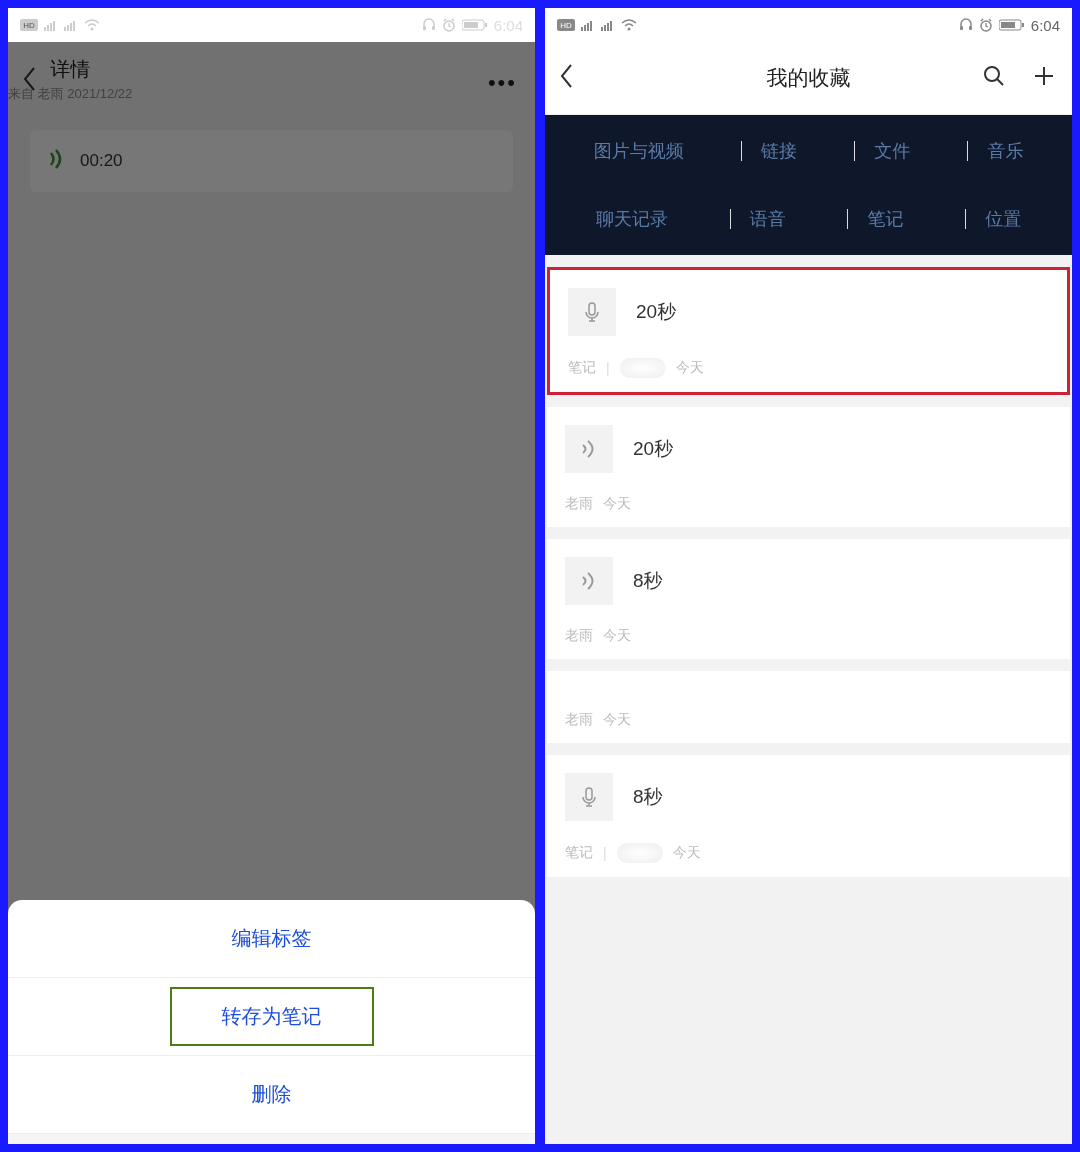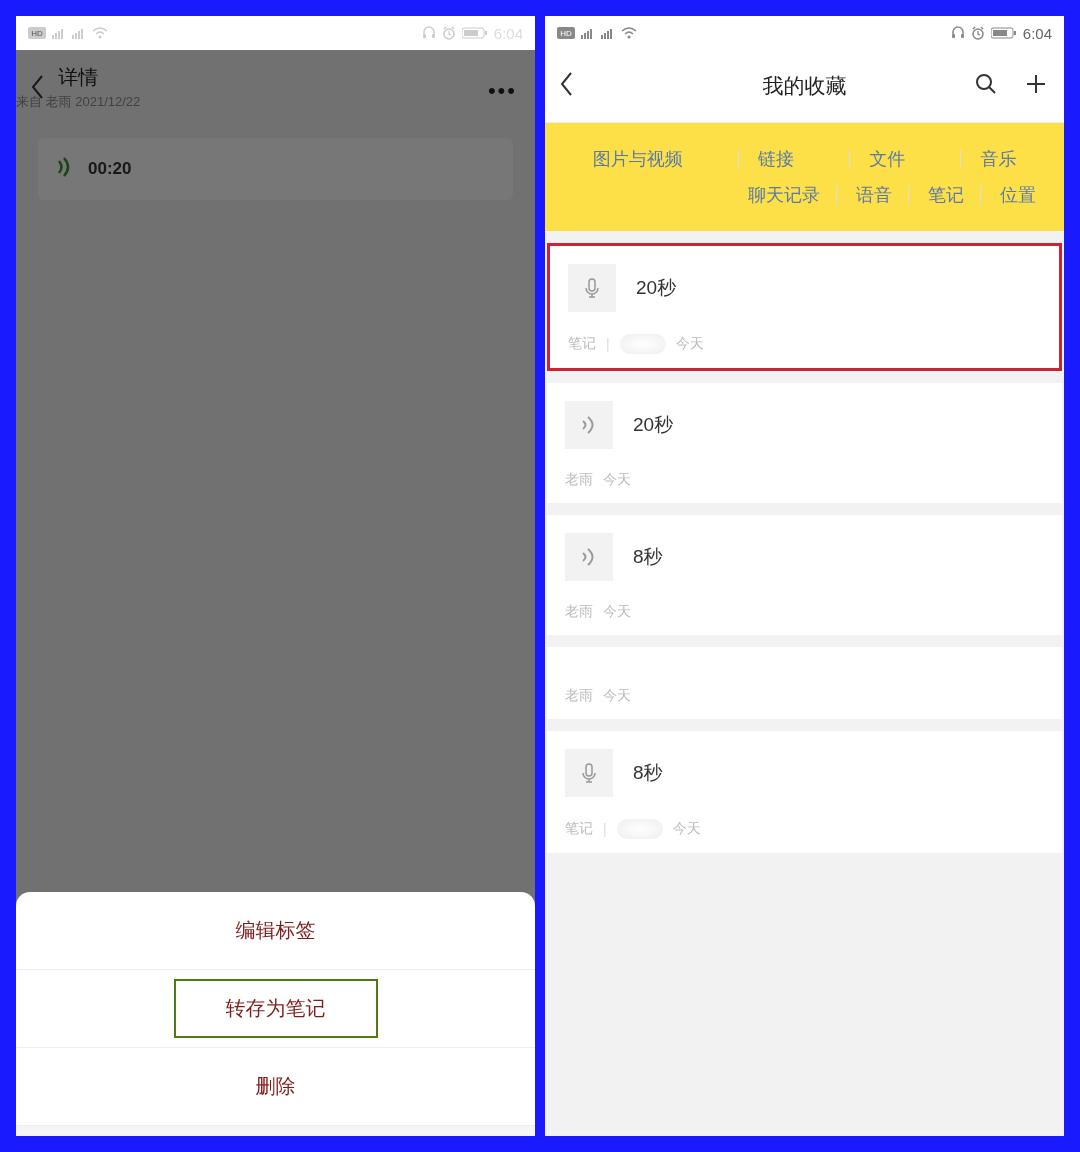--- a/index.html
+++ b/index.html
@@ -1,54 +1,54 @@
 <!DOCTYPE html>
 <html><head>
 <meta charset="utf-8">
 <style>
   * { margin:0; padding:0; box-sizing:border-box; font-family:-apple-system,"PingFang SC","Microsoft YaHei",sans-serif; }
   body { background:#1a1aff; width:1080px; height:1152px; overflow:hidden; }
-  .frame { display:flex; gap:10px; padding:16px; height:100%;border-radius:6px; }
+  .frame { display:flex; gap:10px; padding:8px; height:100%;border-radius:6px; }
   .phone { flex:1; background:#fff; position:relative; overflow:hidden; display:flex; flex-direction:column; }
 
   
   .statusbar { height:34px; display:flex; align-items:center; justify-content:space-between; padding:0 12px; font-size:14px; }
   .statusbar .left, .statusbar .right { display:flex; align-items:center; gap:6px; }
   .sb-time { font-size:15px; }
   .left-phone .statusbar { color:#ddd; }
   .right-phone .statusbar { color:#666; }
   .sb-icon svg { display:block; }
 
   
   .left-phone .content { flex:1; position:relative; background:#ededed; }
   .left-phone .overlay { position:absolute; inset:0; background:rgba(0,0,0,0.52); z-index:5; }
   .left-phone .header { position:relative; height:74px; display:flex; align-items:center; justify-content:flex-start; }
   .left-phone .header .titleblock { text-align:center; }
   .left-phone .header .title { font-size:20px; color:#222; font-weight:500; }
   .left-phone .header .subtitle { font-size:13px; color:#888; margin-top:2px; }
   .left-phone .header .back { position:absolute; left:14px; top:24px; }
   .left-phone .header .dots { position:absolute; right:18px; top:28px; font-size:22px; color:#222; letter-spacing:2px; }
-  .left-phone .voice-card { margin:14px 22px; background:#f8f8f8; border-radius:6px; height:62px; display:flex; align-items:center; padding:0 18px; gap:14px;font-weight:bold; }
+  .left-phone .voice-card { margin:14px 22px; background:#f8f8f8; border-radius:6px; height:62px; display:flex; align-items:center; padding:0 18px; gap:14px; }
   .left-phone .voice-card .label { font-size:17px; color:#333; }
   .sheet { position:absolute; bottom:0; left:0; right:0; background:#fff; border-radius:14px 14px 0 0; z-index:10; }
-  .sheet .item { height:78px; display:flex; align-items:center; justify-content:center; font-size:20px; color:#7f1d1d; border-bottom:1px solid #eee; }
+  .sheet .item { height:78px; display:flex; align-items:center; justify-content:center; font-size:20px; color:#1d4ed8; border-bottom:1px solid #eee; }
   .sheet .gap { height:10px; background:#f5f5f5; }
   .sheet .item.hl { position:relative; }
   .sheet .item.hl .hlbox { border:2px solid #4d7c0f; padding:14px 50px; }
   .sheet .item.cancel { height:82px; border-bottom:none; }
 
   
   .right-phone .content { flex:1; background:#f2f2f2; display:flex; flex-direction:column; }
   .right-phone .header { height:72px; background:#fff; display:flex; align-items:center; justify-content:center; position:relative; }
   .right-phone .header .title { font-size:21px; color:#222; font-weight:500; }
   .right-phone .header .back { position:absolute; left:14px; }
   .right-phone .header .icons { position:absolute; right:16px; display:flex; gap:26px; align-items:center; }
-  .catbox { background:#fde047; margin-top:0; border-top:1px solid #eee; padding:24px 10px; }
+  .catbox { background:#0f172a; margin-top:0; border-top:1px solid #eee; padding:24px 10px; }
   .catrow { display:flex; justify-content:space-around; }
-  .catrow + .catrow { margin-top:12px;justify-content:flex-end; }
+  .catrow + .catrow { margin-top:44px; }
   .cat { color:#5b7aa8; font-size:18px; position:relative; padding:0 18px; }
   .cat + .cat::before { content:""; position:absolute; left:-2px; top:2px; bottom:2px; width:1px; background:#ddd; }
   .list { flex:1; overflow:hidden; }
   .card { background:#fff; margin:12px 2px 0; padding:18px 18px 14px; }
   .card.hl { border:3px solid #c23; }
   .card .row { display:flex; align-items:center; gap:20px; }
   .card .iconbox { width:48px; height:48px; background:#f2f2f2; display:flex; align-items:center; justify-content:center; }
   .card .dur { font-size:19px; color:#333; }
   .card .meta { margin-top:22px; font-size:14px; color:#bbb; display:flex; align-items:center; gap:10px; }
   .card .meta .sep { color:#ddd; }

